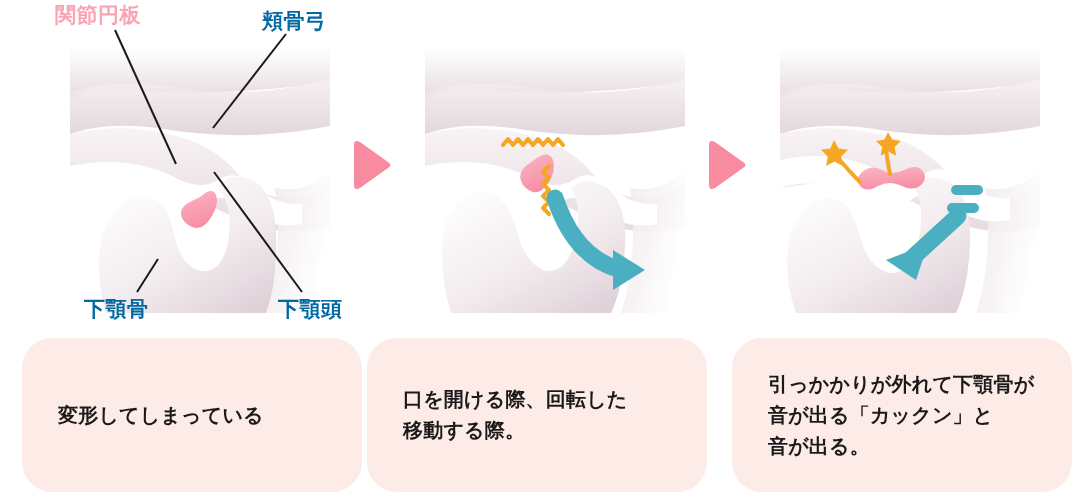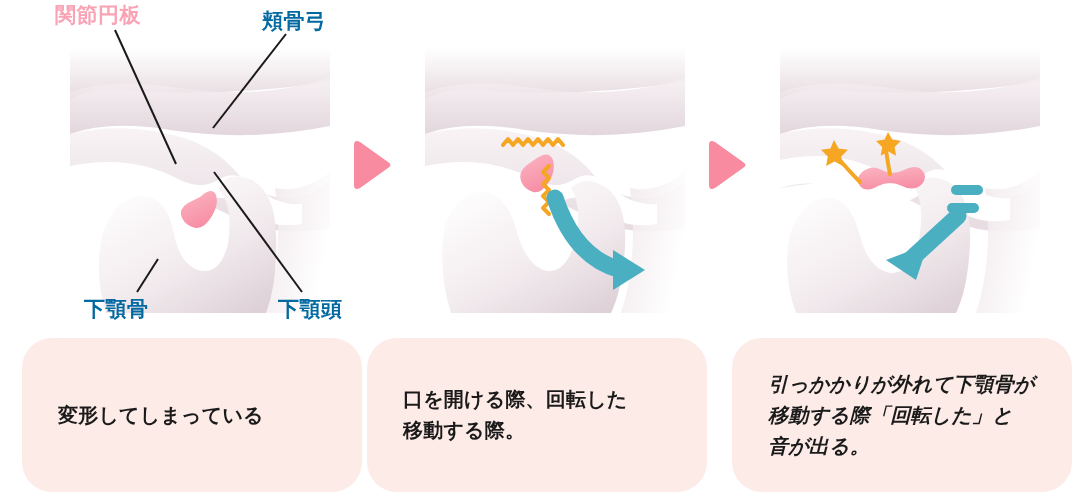--- a/index.html
+++ b/index.html
@@ -38,21 +38,21 @@
 
   .leaders { position:absolute; left:0; top:0; width:1090px; height:500px; pointer-events:none; }
 
   
   .caption {
     position:absolute; top:338px; width:340px; height:154px;
     background:#FDEBE7; border-radius:30px;
   }
   #cap-1 { left:22px; }
   #cap-2 { left:367px; }
-  #cap-3 { left:732px;font-style:italic; }
+  #cap-3 { left:732px; }
   .caption .txt {
     position:absolute; left:36px; right:18px; top:50%;
     transform:translateY(-50%);
     font-size:20px; font-weight:700; color:#1a1a1a;
     line-height:1.55; letter-spacing:.2px;
   }
   .caption .txt span { display:block; }
 </style>
 </head>
 <body>
@@ -222,18 +222,18 @@
   <div class="caption" id="cap-2">
     <div class="txt">
       <span>口を開ける際、回転した</span>
       <span>移動する際。</span>
     </div>
   </div>
 
   <div class="caption" id="cap-3">
     <div class="txt">
       <span>引っかかりが外れて下顎骨が</span>
-      <span>移動する際「回転した」と</span>
+      <span>音が出る「カックン」と</span>
       <span>音が出る。</span>
     </div>
   </div>
 
 </div>
 
 </body></html>

